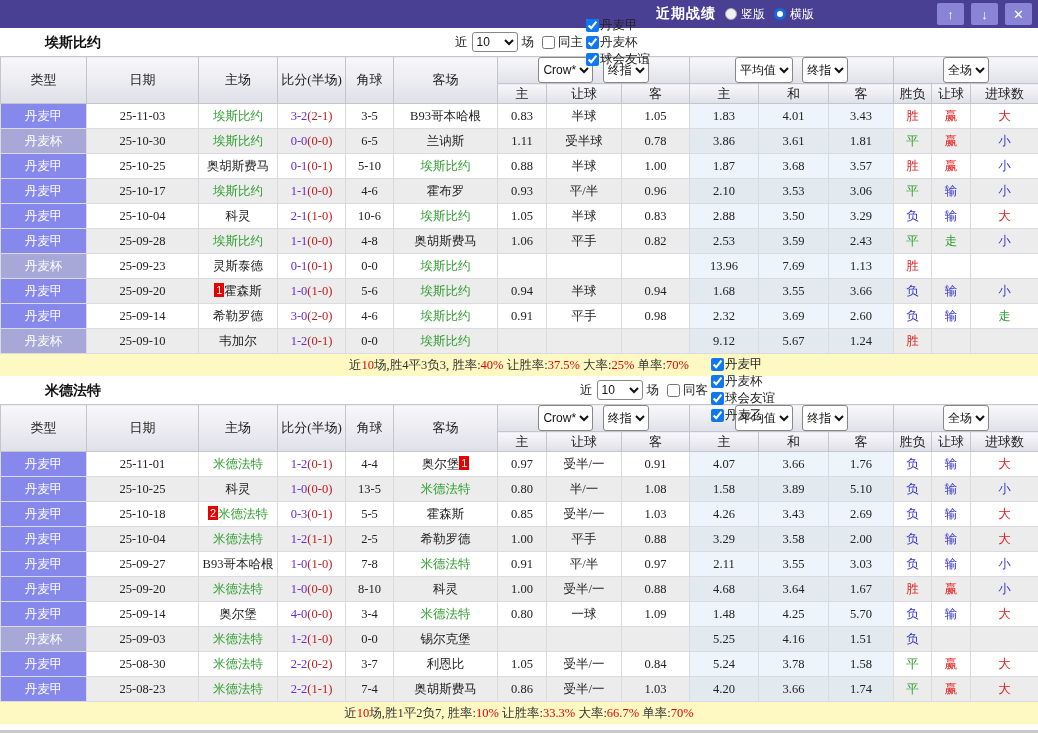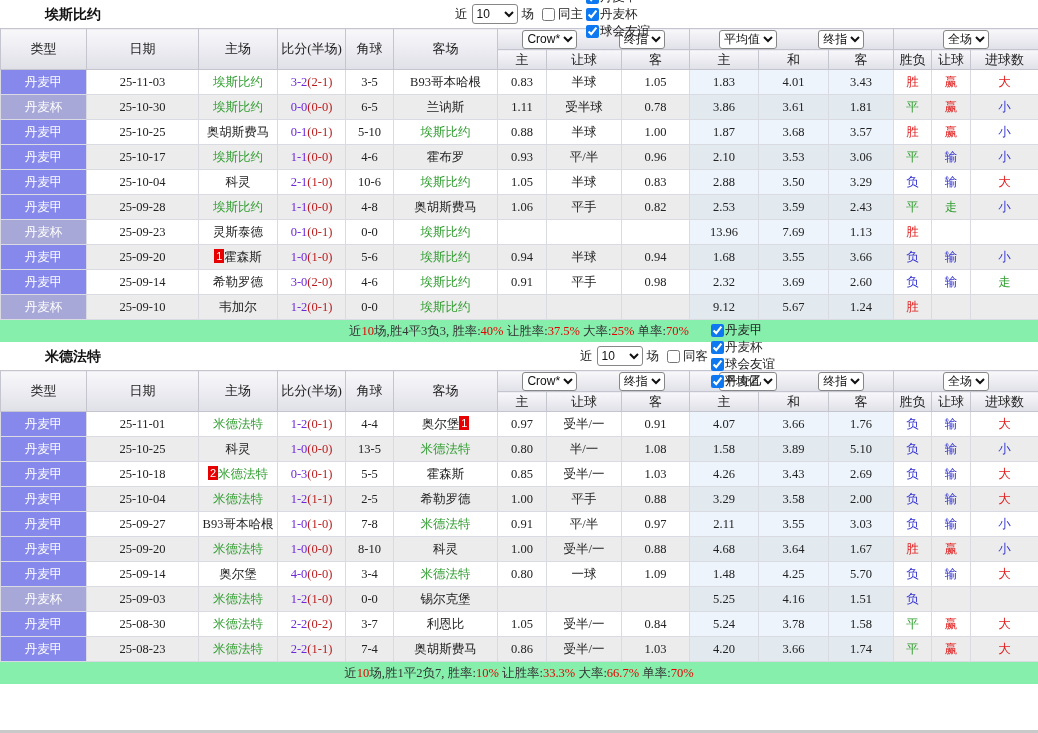--- a/index.html
+++ b/index.html
@@ -26,47 +26,65 @@
   .near-select{width:46px;margin:0 4px}
   .same-box{width:13px;height:13px;margin:0 3px 0 8px;accent-color:#0e78f0}
   .lg-label{display:flex;align-items:center;cursor:pointer}
   .lg-label input{width:13px;height:13px;accent-color:#0e78f0;margin:0 1px 0 3px}
   
   table{border-collapse:collapse;table-layout:fixed;width:1038px;font-family:"Liberation Serif","DejaVu Serif",serif}
   thead th{background:linear-gradient(#f8f8fb,#e0e0e8);border:1px solid #c5c5cf;font-weight:normal;
            font-size:13px;color:#222;padding:0}
   tr.hA th{height:21px}
   tr.hB th{height:20px}
-  thead select{height:19px;margin:0 19px;font-size:12px}
+  thead select{height:26px;margin:0 3px;font-size:12px}
   tbody td{height:25px;text-align:center;font-size:12.5px;border:1px solid #dadae2;color:#222;
            white-space:nowrap;overflow:hidden}
   tbody tr:nth-child(even){background:#ececec}
   td.eu{background:#edf4fb}
   tbody tr:nth-child(even) td.eu{background:#e2e9ef}
   td.type{color:#fff;font-family:"Liberation Sans","DejaVu Sans",sans-serif;font-size:12.5px}
   td.type.league{background:#8688ec}
   td.type.cup{background:#a8a8d8}
   .focal{color:#2f9d2f}
   .ft{color:#6d28d9}
   .ht{color:#b91c1c}
   .badge{display:inline-block;background:#e60000;color:#fff;font-size:11px;line-height:14px;padding:0 2px;
          font-family:"Liberation Sans","DejaVu Sans",sans-serif;vertical-align:1px}
   .c-red{color:#e02020}
   .c-blue{color:#3434d0}
   .c-green{color:#2f9d2f}
   
   .summary{height:22px;line-height:22px;text-align:center;font-size:12.5px;color:#333;
-           background:#86efac;font-family:"Liberation Serif","DejaVu Serif",serif}
+           background:#fef9c3;font-family:"Liberation Serif","DejaVu Serif",serif}
   .summary .red{color:#e60000}
 </style>
 </head>
 <body>
 
 <div class="page">
 
+  <div class="topbar">
+    <div class="title-group">
+      <span class="topbar-title">近期战绩</span>
+      <span class="radio-opt">
+        <span class="radio-circle radio-off"></span>
+        <span>竖版</span>
+      </span>
+      <span class="radio-opt">
+        <span class="radio-circle radio-on"></span>
+        <span>横版</span>
+      </span>
+    </div>
+    <div class="topbar-btns">
+      <span class="tb-btn">↑</span>
+      <span class="tb-btn">↓</span>
+      <span class="tb-btn">✕</span>
+    </div>
+  </div>
 
   <div class="section sec0">
     <div class="section-bar">
       <span class="team-name">埃斯比约</span>
       <span class="filters">
         <span class="near-lbl">近</span>
         <select class="near-select"><option class="near-opt">10</option></select>
         <span class="games-lbl">场</span>
         <input type="checkbox" class="same-box" style="">
         <span class="same-lbl">同主</span>

